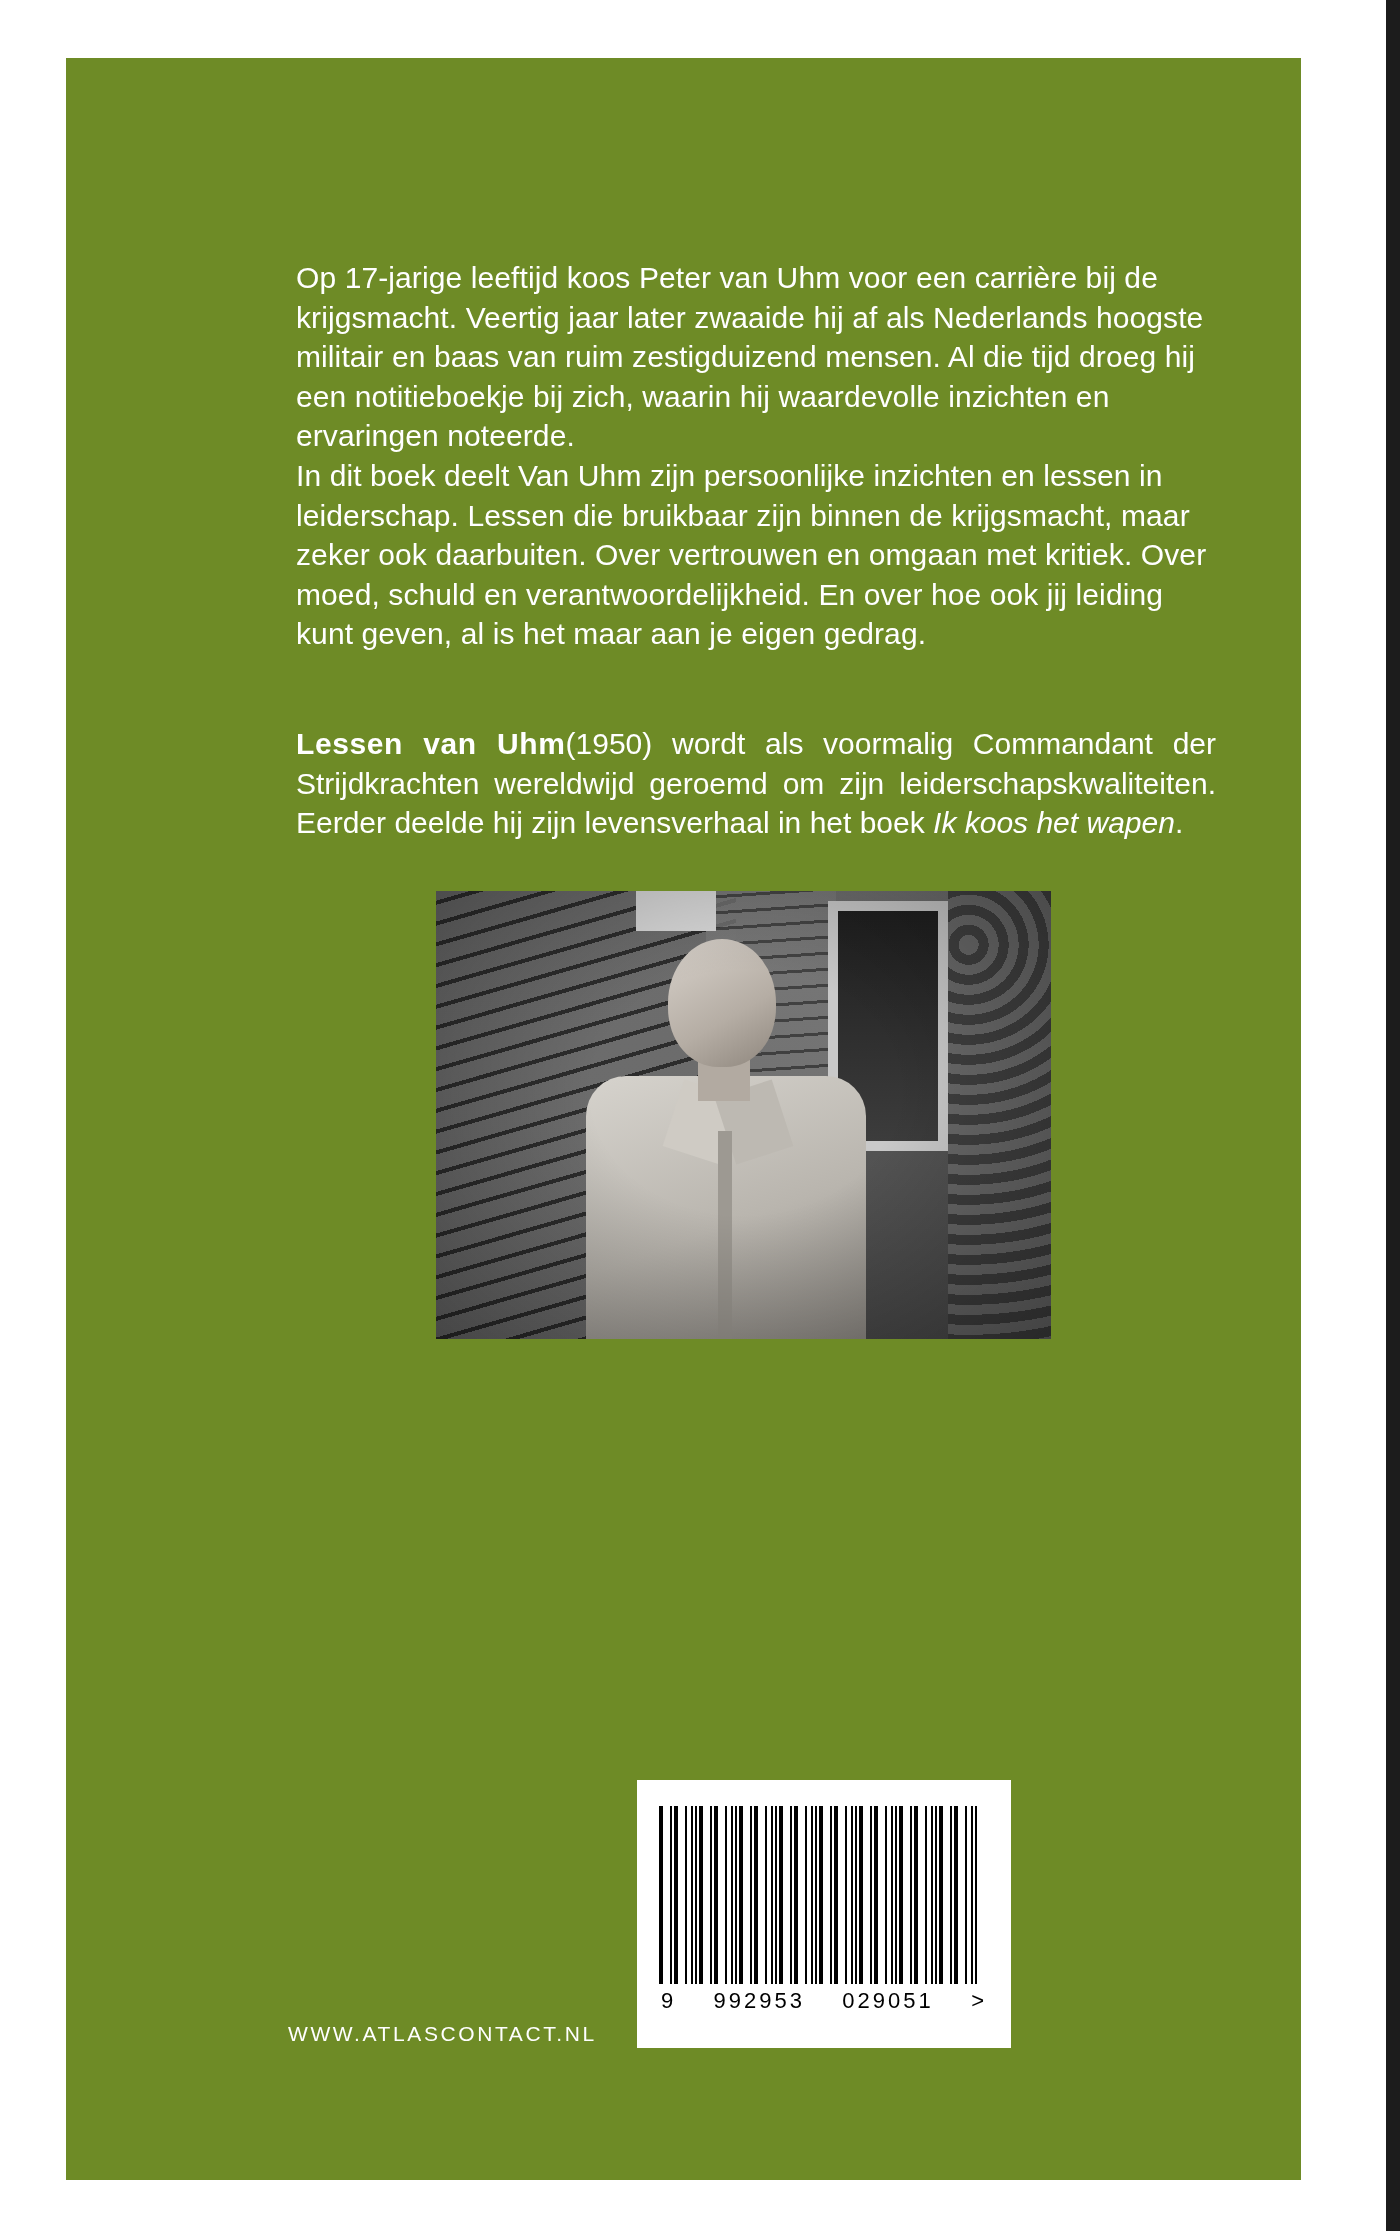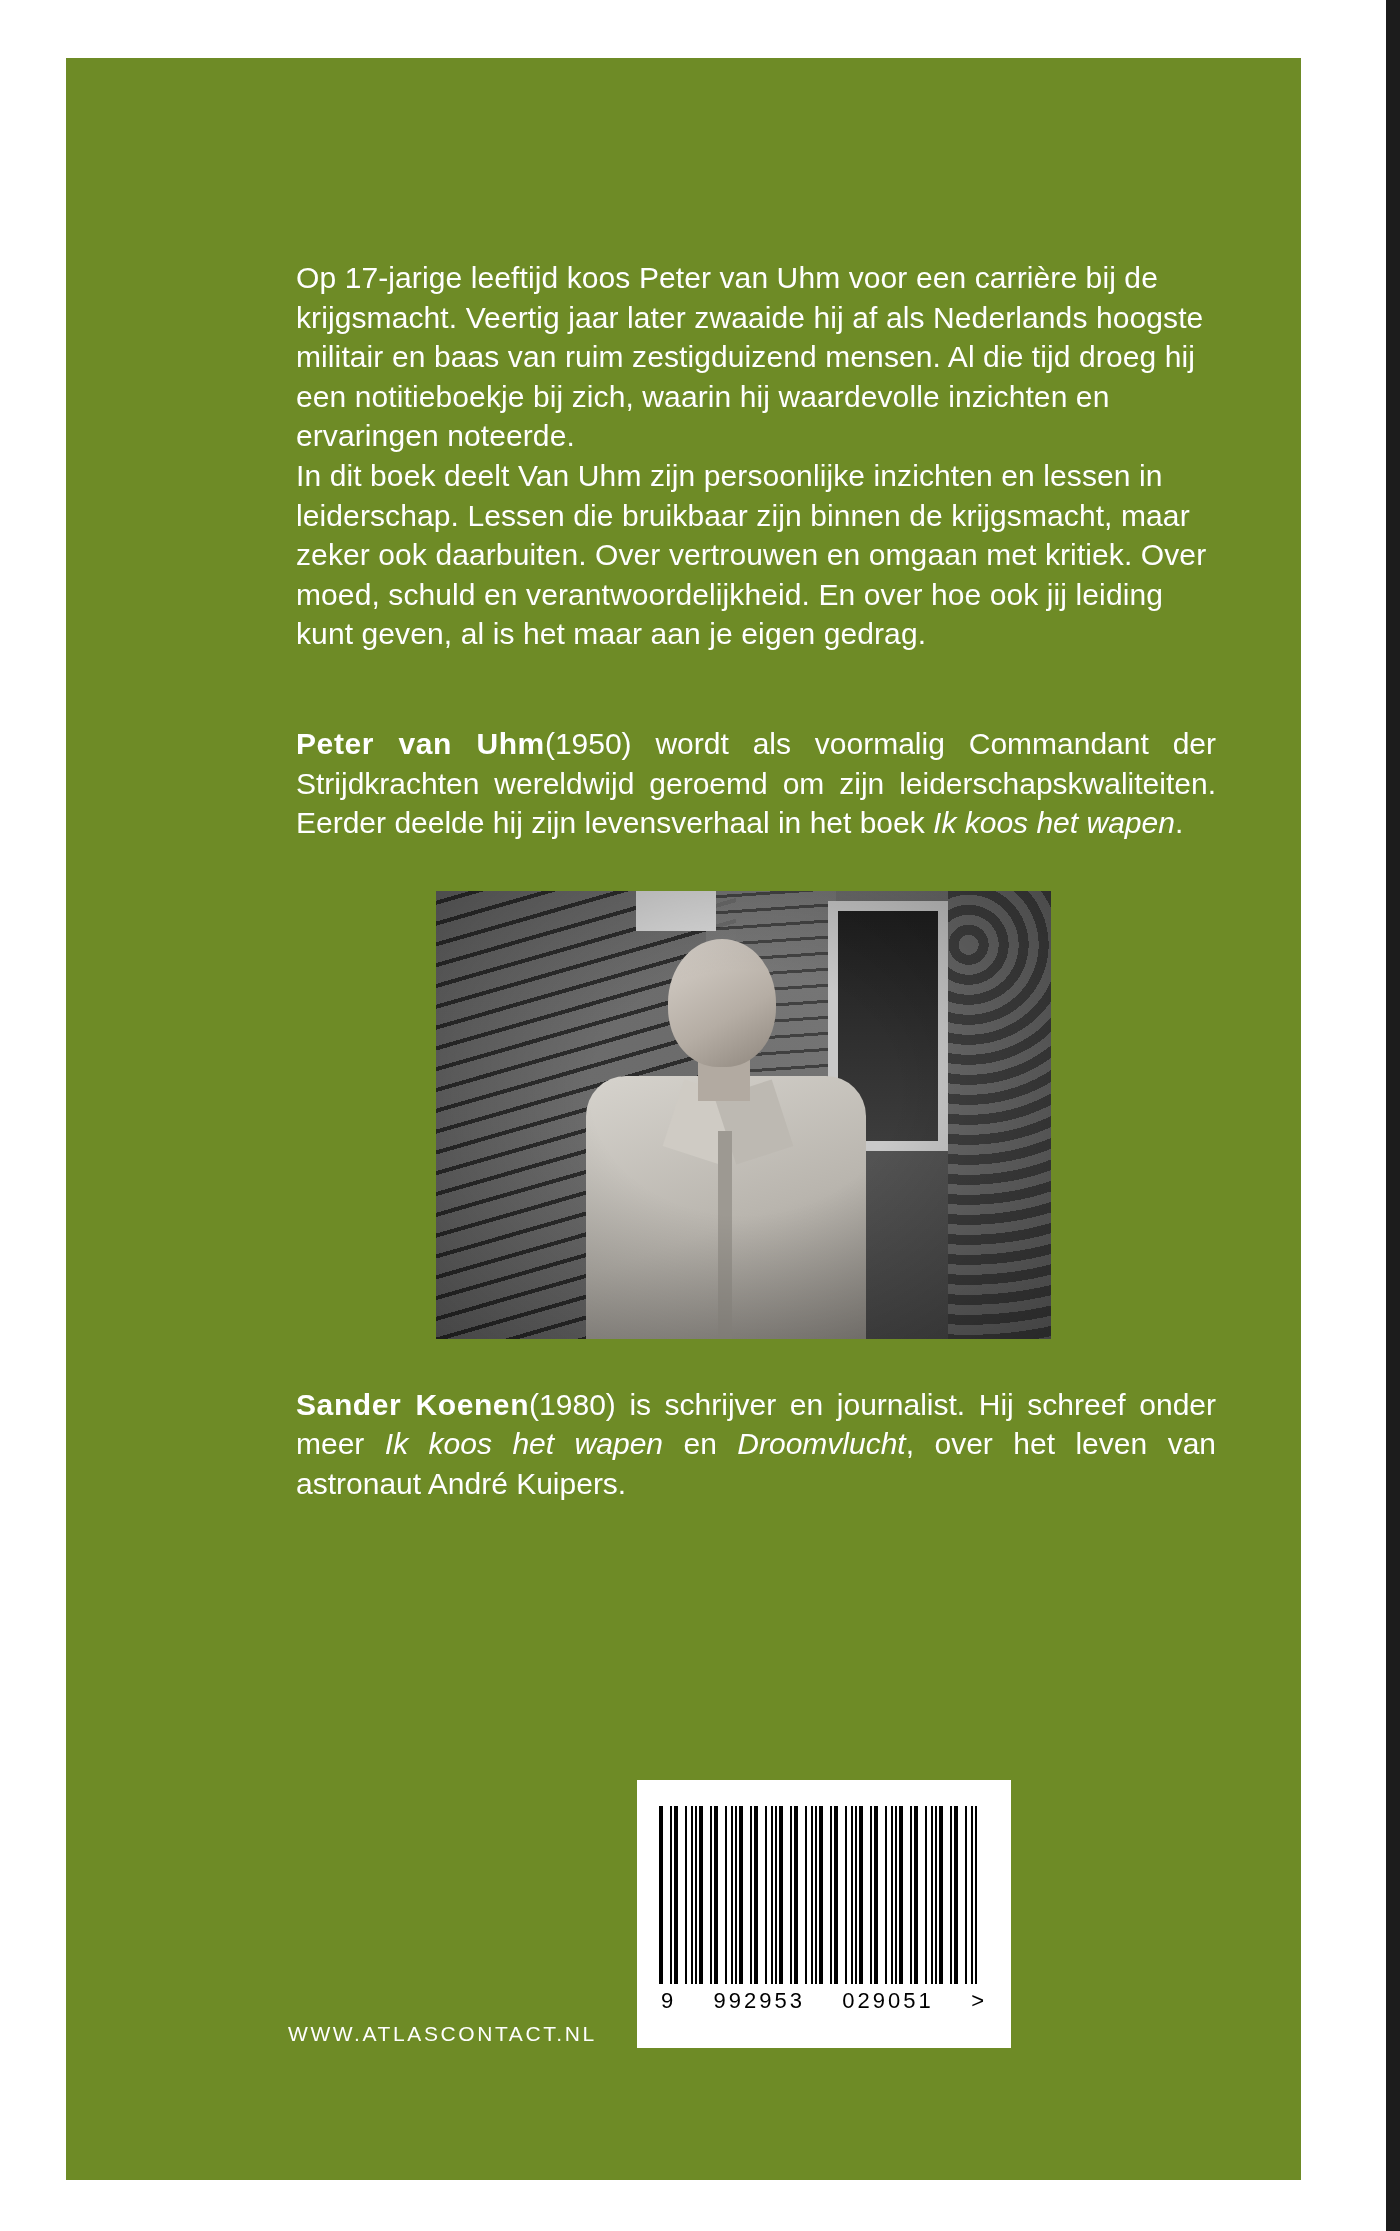--- a/index.html
+++ b/index.html
@@ -259,42 +259,39 @@
   <div class="cover">
 
     <div class="inner">
 
       <div class="blurb">
         <p>Op 17-jarige leeftijd koos Peter van Uhm voor een carrière bij de krijgsmacht. Veertig jaar later zwaaide hij af als Nederlands hoogste militair en baas van ruim zestigduizend mensen. Al die tijd droeg hij een notitieboekje bij zich, waarin hij waardevolle inzichten en ervaringen noteerde.</p>
         <p>In dit boek deelt Van Uhm zijn persoonlijke inzichten en lessen in leiderschap. Lessen die bruikbaar zijn binnen de krijgsmacht, maar zeker ook daarbuiten. Over vertrouwen en omgaan met kritiek. Over moed, schuld en verantwoordelijkheid. En over hoe ook jij leiding kunt geven, al is het maar aan je eigen gedrag.</p>
       </div>
 
       <div class="bio-uhm">
-        <span class="name">Peter van Uhm</span><span>(1950)</span><span> wordt als voormalig Commandant der Strijdkrachten wereldwijd geroemd om zijn leiderschapskwaliteiten. Eerder deelde hij zijn levensverhaal in het boek </span><span class="ital">Ik koos het wapen</span><span>.</span>
+        <span class="name">Lessen van Uhm</span><span>(1950)</span><span> wordt als voormalig Commandant der Strijdkrachten wereldwijd geroemd om zijn leiderschapskwaliteiten. Eerder deelde hij zijn levensverhaal in het boek </span><span class="ital">Ik koos het wapen</span><span>.</span>
       </div>
 
       <div class="portrait-wrap">
         <div class="ph-bg"></div>
         <div class="ph-wall"></div>
         <div class="ph-wall2"></div>
         <div class="ph-win"></div>
         <div class="ph-door"></div>
         <div class="ph-ivy"></div>
         <div class="ph-person-body"></div>
         <div class="ph-collarL"></div>
         <div class="ph-collarR"></div>
         <div class="ph-placket"></div>
         <div class="ph-person-neck"></div>
         <div class="ph-person-head"></div>
         <div class="ph-vignette"></div>
       </div>
 
-      <div class="bio-koenen">
-        <span class="name">Sander Koenen</span><span>(1980)</span><span> is schrijver en journalist. Hij schreef onder meer </span><span class="ital">Ik koos het wapen</span><span> en </span><span class="ital">Droomvlucht</span><span>, over het leven van astronaut André Kuipers.</span>
-      </div>
 
     </div>
 
     <div class="bottom">
       <div class="site">WWW.ATLASCONTACT.NL</div>
 
       <div class="barcode-box">
         <div class="barcode-bars" id="bars">
             <i style="width: 4px;"></i>
             <i style="width: 7px; background: transparent;"></i>

